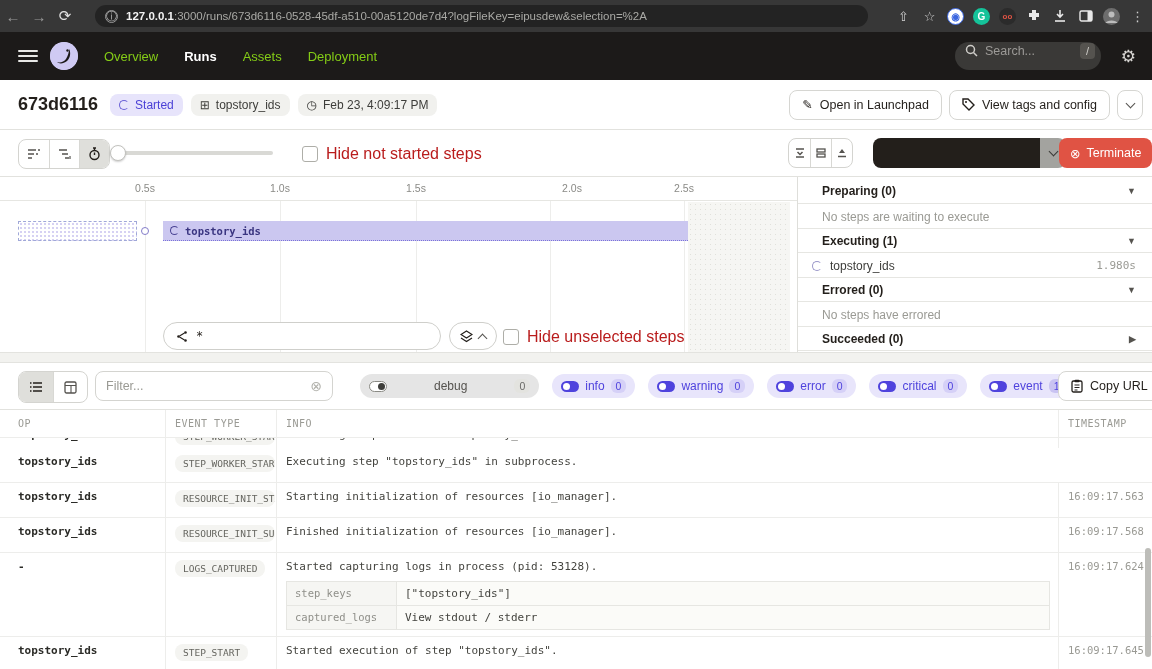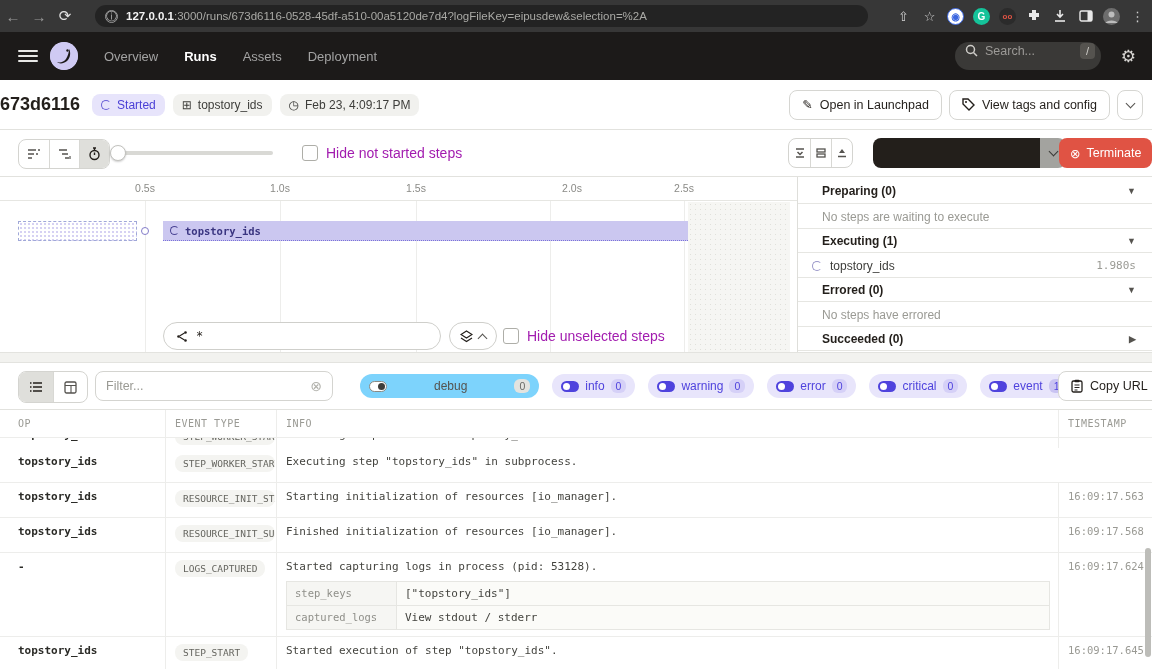--- a/index.html
+++ b/index.html
@@ -22,32 +22,32 @@
   .extdot { width:17px; height:17px; border-radius:50%; font-size:10px; font-weight:bold;
     display:flex; align-items:center; justify-content:center; color:#fff; }
 
   
   .navbar { height:48px; background:#1c1a19; display:flex; align-items:center; position:relative; }
   .hamburger { width:20px; margin-left:18px; cursor:pointer; }
   .hamburger div { height:2px; background:#e8e8e6; margin:3px 0; border-radius:1px; }
   .logo { width:28px; height:28px; border-radius:50%; background:#cfcaf3; margin-left:12px; position:relative; overflow:hidden; }
   .logo svg { position:absolute; left:0; top:0; }
   .navlinks { display:flex; gap:26px; margin-left:26px; }
-  .navlink { font-size:13px; color:#a3a3a3; cursor:pointer; }
+  .navlink { font-size:13px; color:#84cc16; cursor:pointer; }
   .navlink.active { color:#ffffff; font-weight:bold; }
   .searchpill { position:absolute; left:955px; top:10px; width:146px; height:28px; background:#3a3937;
     border-radius:14px; display:flex; align-items:center; padding:0 6px 11px 10px; }
   .searchpill .mag { margin-right:7px; }
   .search-ph { color:#9c9a97; font-size:12.5px; flex:1; }
   .slash { background:#55534f; color:#cfcdc9; border-radius:4px; font-size:11px; padding:2px 6px; }
   .gear { position:absolute; right:16px; color:#d8d6d3; font-size:17px; }
 
   
   .runheader { height:50px; border-bottom:1px solid #e2e2de; display:flex; align-items:center; position:relative; background:#fff; }
-  .runid { font-size:18px; font-weight:bold; color:#231f1b; }
+  .runid { font-size:18px; font-weight:bold; color:#231f1b; margin-left:18px; }
   .badge { display:flex; align-items:center; gap:6px; height:22px; border-radius:8px; padding:0 9px; font-size:12px; }
   .badge.started { background:#e7e4fb; color:#4a3fd6; margin-left:12px; }
   .tag { display:flex; align-items:center; gap:6px; height:22px; border-radius:8px; padding:0 9px;
     font-size:12px; background:#f1f1ee; color:#3d3d3a; margin-left:8px; }
   .spin { width:10px; height:10px; border-radius:50%; border:1.5px solid #6a60d6; border-right-color:transparent; }
   .hdr-actions { position:absolute; right:9px; display:flex; gap:7px; align-items:center; }
   .btn { display:flex; align-items:center; gap:7px; height:30px; padding:0 12px; background:#fff;
     border:1px solid #d6d6d2; border-radius:8px; font-size:12.5px; color:#231f1b; cursor:pointer; white-space:nowrap; }
   .chevbtn { width:26px; justify-content:center; padding:0; }
   .chev { width:7px; height:7px; border-right:1.5px solid #55534f; border-bottom:1.5px solid #55534f;
@@ -61,21 +61,21 @@
   .seg:first-child { border-left:none; }
   .seg.active { background:#dfdfdb; }
   .tg-left { left:18px; top:9px; }
   .tg-right { left:788px; top:8px; }
   .tg-right .seg { width:21px; height:28px; }
   .slider-track { position:absolute; left:112px; top:152px; width:161px; height:4px; background:#d9d9d5; border-radius:2px; }
   .toolbar .slider-track { top:21px; }
   .slider-knob { position:absolute; left:-2px; top:-6px; width:16px; height:16px; border-radius:50%;
     background:#fff; border:1px solid #c2c2be; box-shadow:0 1px 2px rgba(0,0,0,.2); }
   .cbx { width:16px; height:16px; border:1.5px solid #aeaea8; border-radius:3px; background:#fff; flex:none; }
-  .cbxrow { position:absolute; display:flex; align-items:center; gap:8px; font-size:14px; color:#a21caf; }
+  .cbxrow { position:absolute; display:flex; align-items:center; gap:8px; font-size:16px; color:#b91c1c; }
   .reexec { position:absolute; left:873px; top:8px; height:30px; display:flex; border-radius:8px; overflow:hidden; cursor:pointer; }
   .reexec .main { background:#231f1b; color:#fff; font-size:12.5px; display:flex; align-items:center; padding:0 12px; }
   .reexec .dd { width:26px; background:#a3a39f; display:flex; align-items:center; justify-content:center; }
   .reexec .dd .chev { border-color:#3a3a36; }
   .terminate { position:absolute; left:1059px; top:8px; height:30px; background:#e05344; color:#fff;
     border-radius:8px; display:flex; align-items:center; gap:6px; padding:0 11px; font-size:12.5px; cursor:pointer; }
 
   
   .main { height:175px; position:relative; background:#fff; }
   .gantt { position:absolute; left:0; top:0; width:797px; height:175px; overflow:hidden; }
@@ -119,21 +119,21 @@
   .lt-seg .seg { width:34px; height:30px; }
   .lt-seg .seg.active { background:#dfdfdb; }
   .filterinput { position:absolute; left:95px; top:8px; width:238px; height:30px; border:1px solid #d4d4d0;
     border-radius:8px; display:flex; align-items:center; padding:0 10px; background:#fff; }
   .filterinput input { border:none; outline:none; flex:1; font-size:12.5px; color:#231f1b;
     font-family:"Liberation Sans", sans-serif; }
   .filterinput input::placeholder { color:#9a9a94; }
   .clear-x { color:#b2b2ac; font-size:14px; }
   .pills { position:absolute; left:360px; top:11px; display:flex; gap:13px; }
   .pill { display:flex; align-items:center; gap:6px; height:24px; border-radius:12px; padding:0 9px; font-size:12px; cursor:pointer; }
-  .pill.off { background:#7dd3fc; color:#55534f;gap:47px; }
+  .pill.off { background:#e5e5e5; color:#55534f;gap:47px; }
   .pill.on { background:#e8e5fb; color:#4f43dd; }
   .toggle { width:18px; height:11px; border-radius:6px; position:relative; flex:none; }
   .pill.off .toggle { background:#fff; border:1px solid #8a8a84; }
   .pill.off .toggle::after { content:""; position:absolute; right:1px; top:1px; width:7px; height:7px; border-radius:50%; background:#3d3d3a; }
   .pill.on .toggle { background:#4f43dd; }
   .pill.on .toggle::after { content:""; position:absolute; left:2px; top:2px; width:7px; height:7px; border-radius:50%; background:#fff; }
   .cnt { border-radius:6px; font-size:10.5px; padding:1px 5px; }
   .pill.off .cnt { background:#e3e3df; color:#6a6a66; }
   .pill.on .cnt { background:#d5d0f7; color:#4f43dd; }
   .pill.on .cnt.big { background:#c9c3f2; }

